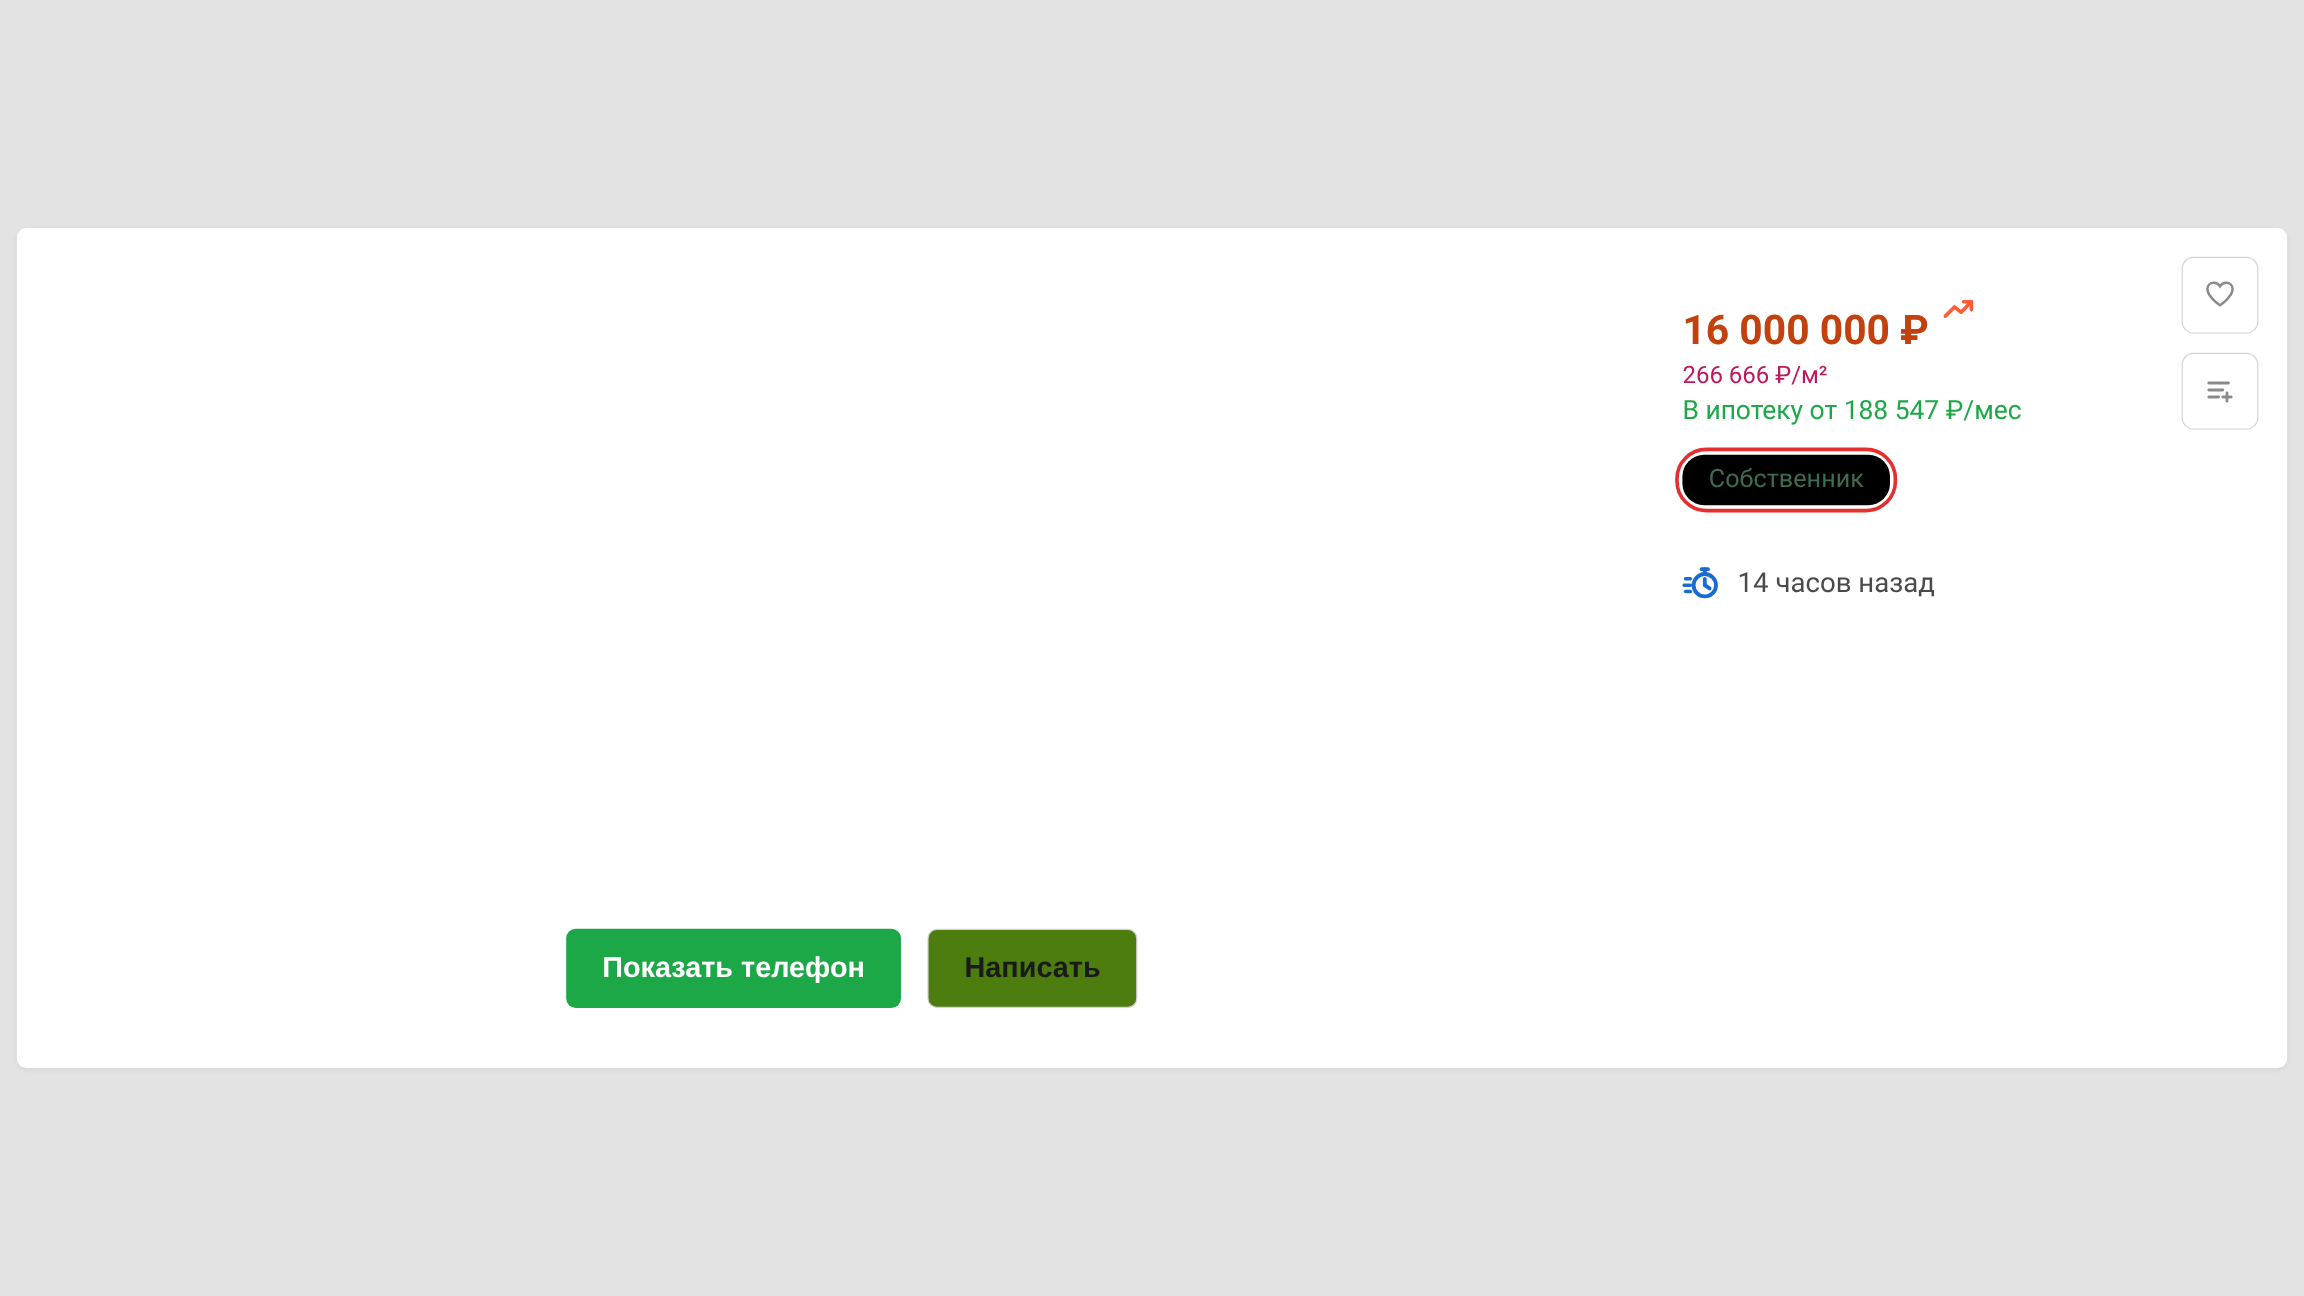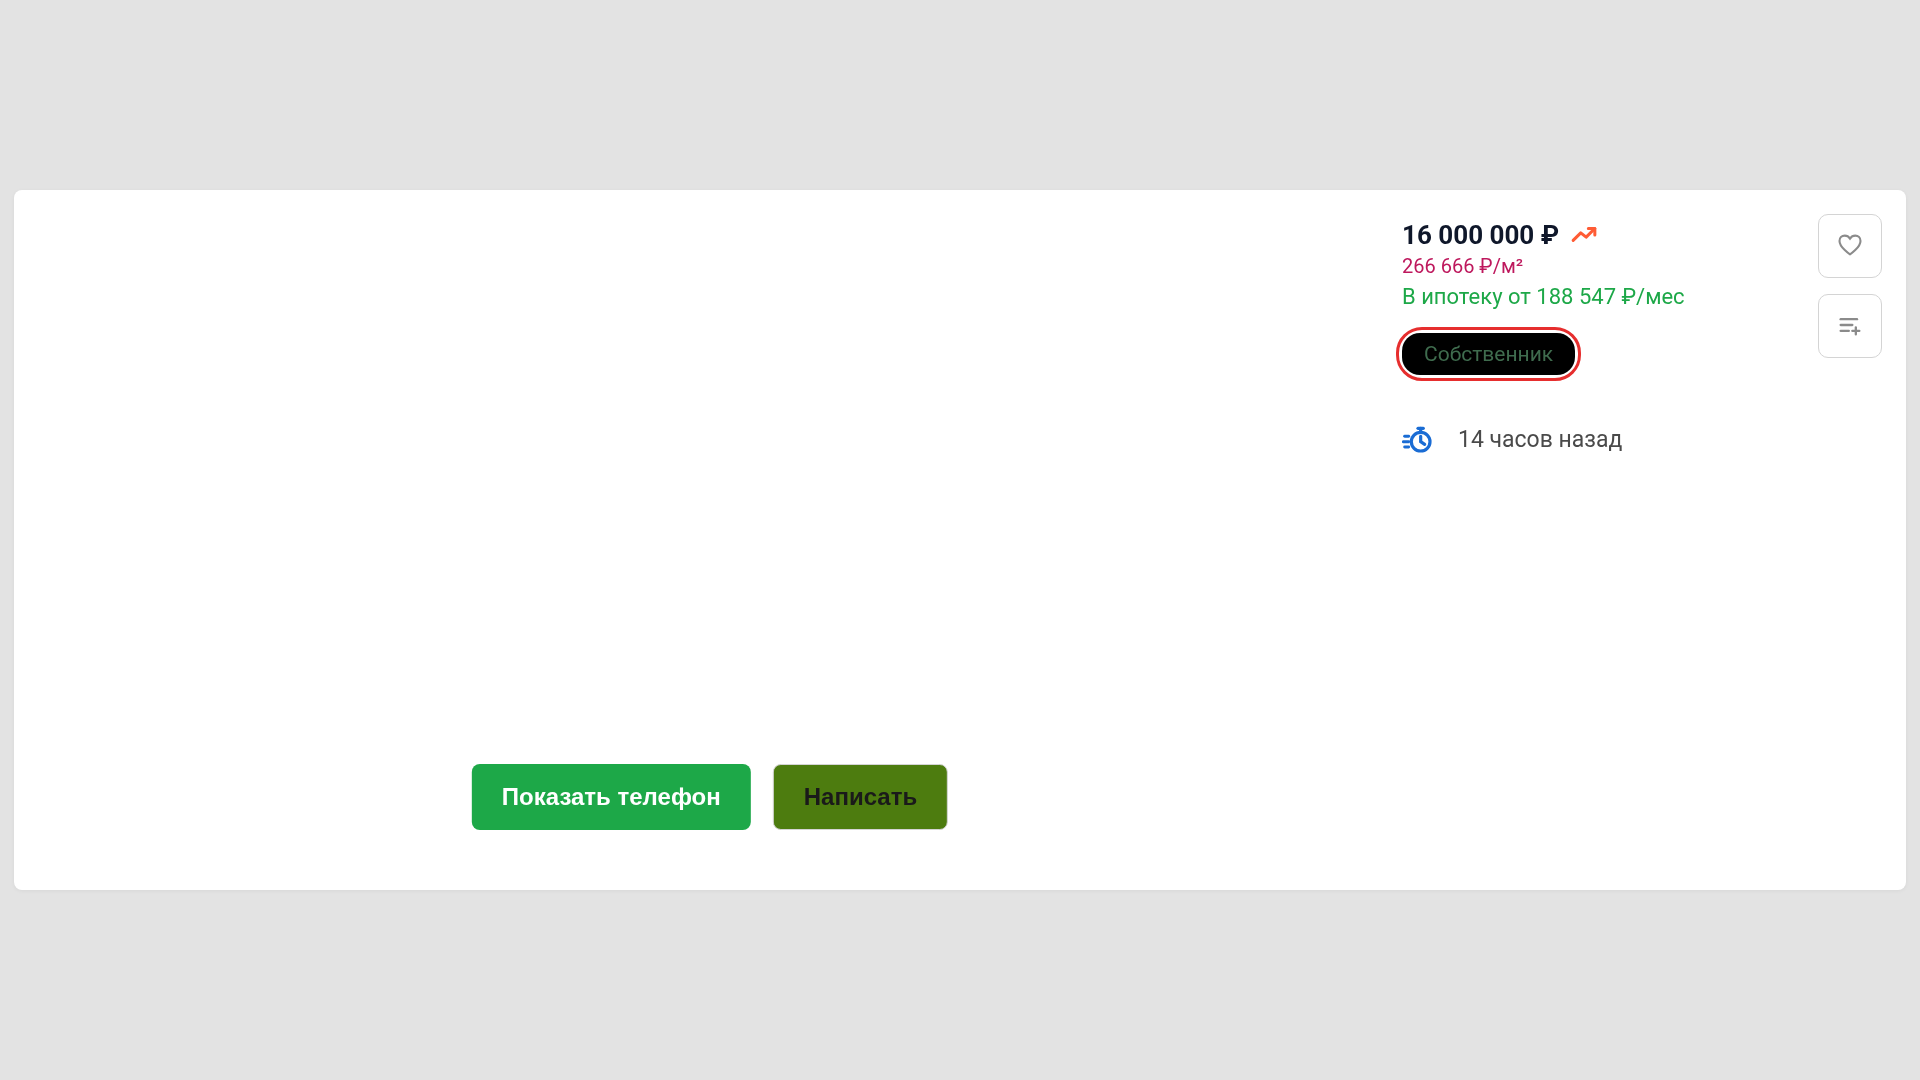--- a/index.html
+++ b/index.html
@@ -23,21 +23,21 @@
       height: 700px;
       position: relative;
       display: flex;
     }
     .left-column {
       flex: 1;
       position: relative;
     }
     .action-buttons {
       position: absolute;
-      bottom: 36px;
+      bottom: 26px;
       left: 50%;
       transform: translateX(-50%);
       display: flex;
       gap: 22px;
     }
     .btn {
       padding: 18px 30px;
       border-radius: 8px;
       font-size: 24px;
       font-weight: 600;
@@ -58,23 +58,24 @@
       width: 500px;
       padding-left: 20px;
       padding-top: 6px;
     }
     .price-row {
       display: flex;
       align-items: center;
       gap: 12px;
     }
     .price {
-      font-size: 26px;
+      font-size: 34px;
       font-weight: 700;
-      color: #0f172a;
+      color: #c2410c;
+      margin-top: 36px;
     }
     .trend-icon {
       color: #ff5c35;
       display: inline-flex;
       align-items: center;
     }
     .price-per-unit {
       font-size: 20px;
       color: #be185d;
       margin-top: 4px;
@@ -98,21 +99,21 @@
       content: "";
       position: absolute;
       inset: -6px;
       border: 3px solid #e62e2e;
       border-radius: 26px;
       pointer-events: none;
     }
     .time-row {
       display: flex;
       align-items: center;
-      gap: 24px;
+      gap: 14px;
       margin-top: 48px;
     }
     .time-icon {
       color: #1a6cd4;
       display: inline-flex;
     }
     .time-text {
       font-size: 23px;
       color: #4a4a4a;
     }

